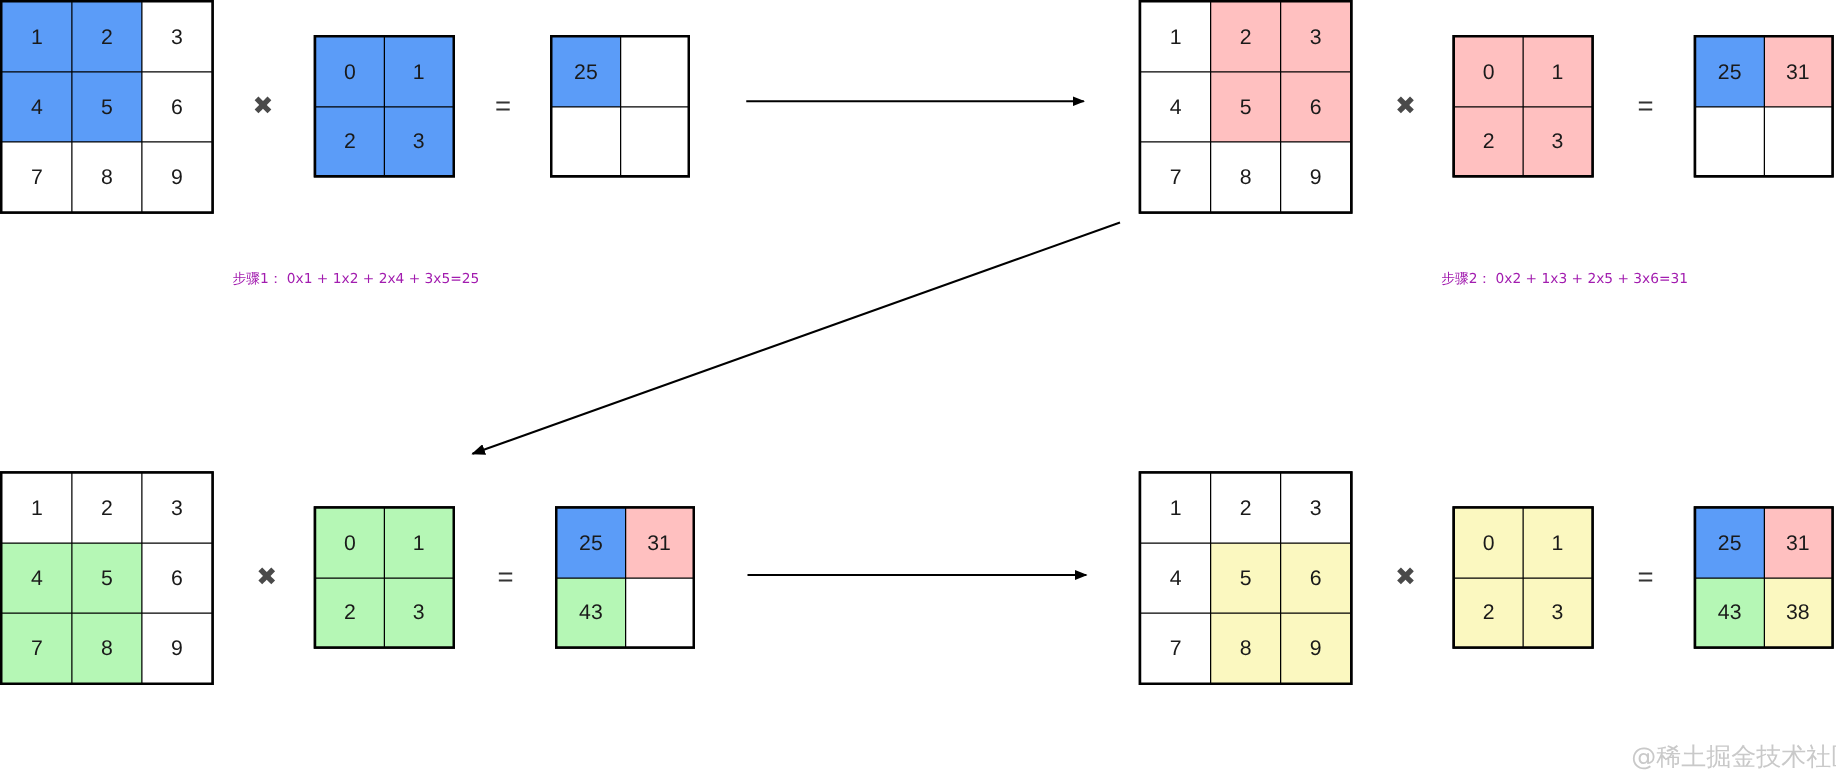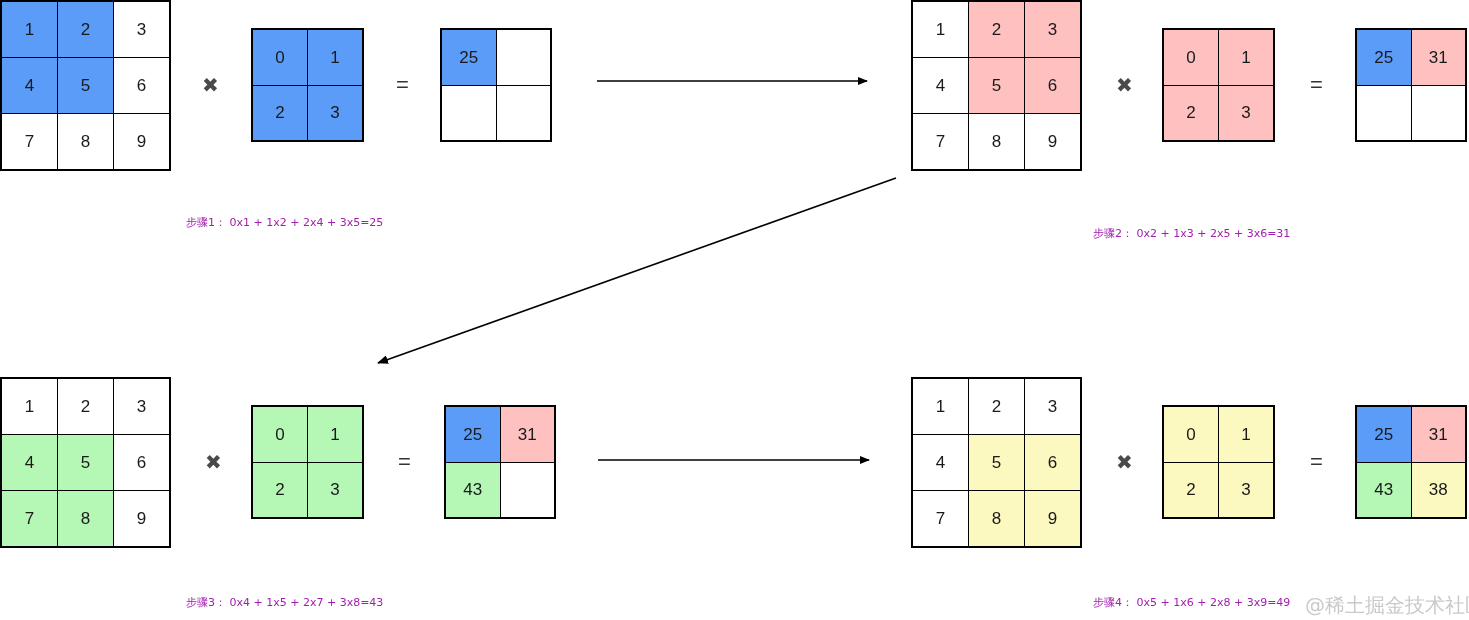--- a/index.html
+++ b/index.html
@@ -175,21 +175,21 @@
 
   <div class="op eq" style="left:1310px; top:74px;">=</div>
 
   <div class="grid g2" style="left:1355px; top:28px; width:112px; height:114px;">
       <div class="cell blue">25</div>
       <div class="cell pink">31</div>
       <div class="cell white empty"></div>
       <div class="cell white empty"></div>
     </div>
 
-  <div class="caption" style="left:1093px; top:216px;margin-top:11px;">步骤2： 0x2 + 1x3 + 2x5 + 3x6=31</div>
+  <div class="caption" style="left:1153px; top:216px;">步骤2： 0x2 + 1x3 + 2x5 + 3x6=31</div>
 
   <svg class="arrow-svg" style="left:368px; top:170px;" width="535" height="205" viewBox="0 0 535 205">
     <defs>
       <marker id="ah2" markerWidth="11" markerHeight="9" refX="10" refY="4.5" orient="auto" markerUnits="userSpaceOnUse">
         <path d="M0,0 L11,4.5 L0,9 z" fill="#000000"></path>
       </marker>
     </defs>
     <line x1="528" y1="8" x2="10" y2="193" stroke="#000000" stroke-width="1.6" marker-end="url(#ah2)"></line>
   </svg>
 
@@ -216,21 +216,20 @@
 
   <div class="op eq" style="left:398px; top:451px;">=</div>
 
   <div class="grid g2" style="left:444px; top:405px; width:112px; height:114px;">
       <div class="cell blue">25</div>
       <div class="cell pink">31</div>
       <div class="cell green">43</div>
       <div class="cell white empty"></div>
     </div>
 
-  <div class="caption" style="left:186px; top:596px;">步骤3： 0x4 + 1x5 + 2x7 + 3x8=43</div>
 
   <svg class="arrow-svg" style="left:596px; top:445px;" width="290" height="30" viewBox="0 0 290 30">
     <defs>
       <marker id="ah3" markerWidth="10" markerHeight="8" refX="9" refY="4" orient="auto" markerUnits="userSpaceOnUse">
         <path d="M0,0 L10,4 L0,8 z" fill="#000000"></path>
       </marker>
     </defs>
     <line x1="2" y1="15" x2="273" y2="15" stroke="#000000" stroke-width="1.6" marker-end="url(#ah3)"></line>
   </svg>
 
@@ -257,17 +256,16 @@
 
   <div class="op eq" style="left:1310px; top:451px;">=</div>
 
   <div class="grid g2" style="left:1355px; top:405px; width:112px; height:114px;">
       <div class="cell blue">25</div>
       <div class="cell pink">31</div>
       <div class="cell green">43</div>
       <div class="cell yellow">38</div>
     </div>
 
-  <div class="caption" style="left:1093px; top:596px;">步骤4： 0x5 + 1x6 + 2x8 + 3x9=49</div>
 
   <div class="watermark" style="left:1305px; top:592px;">@稀土掘金技术社区</div>
 
 </div>
 
 </body></html>

